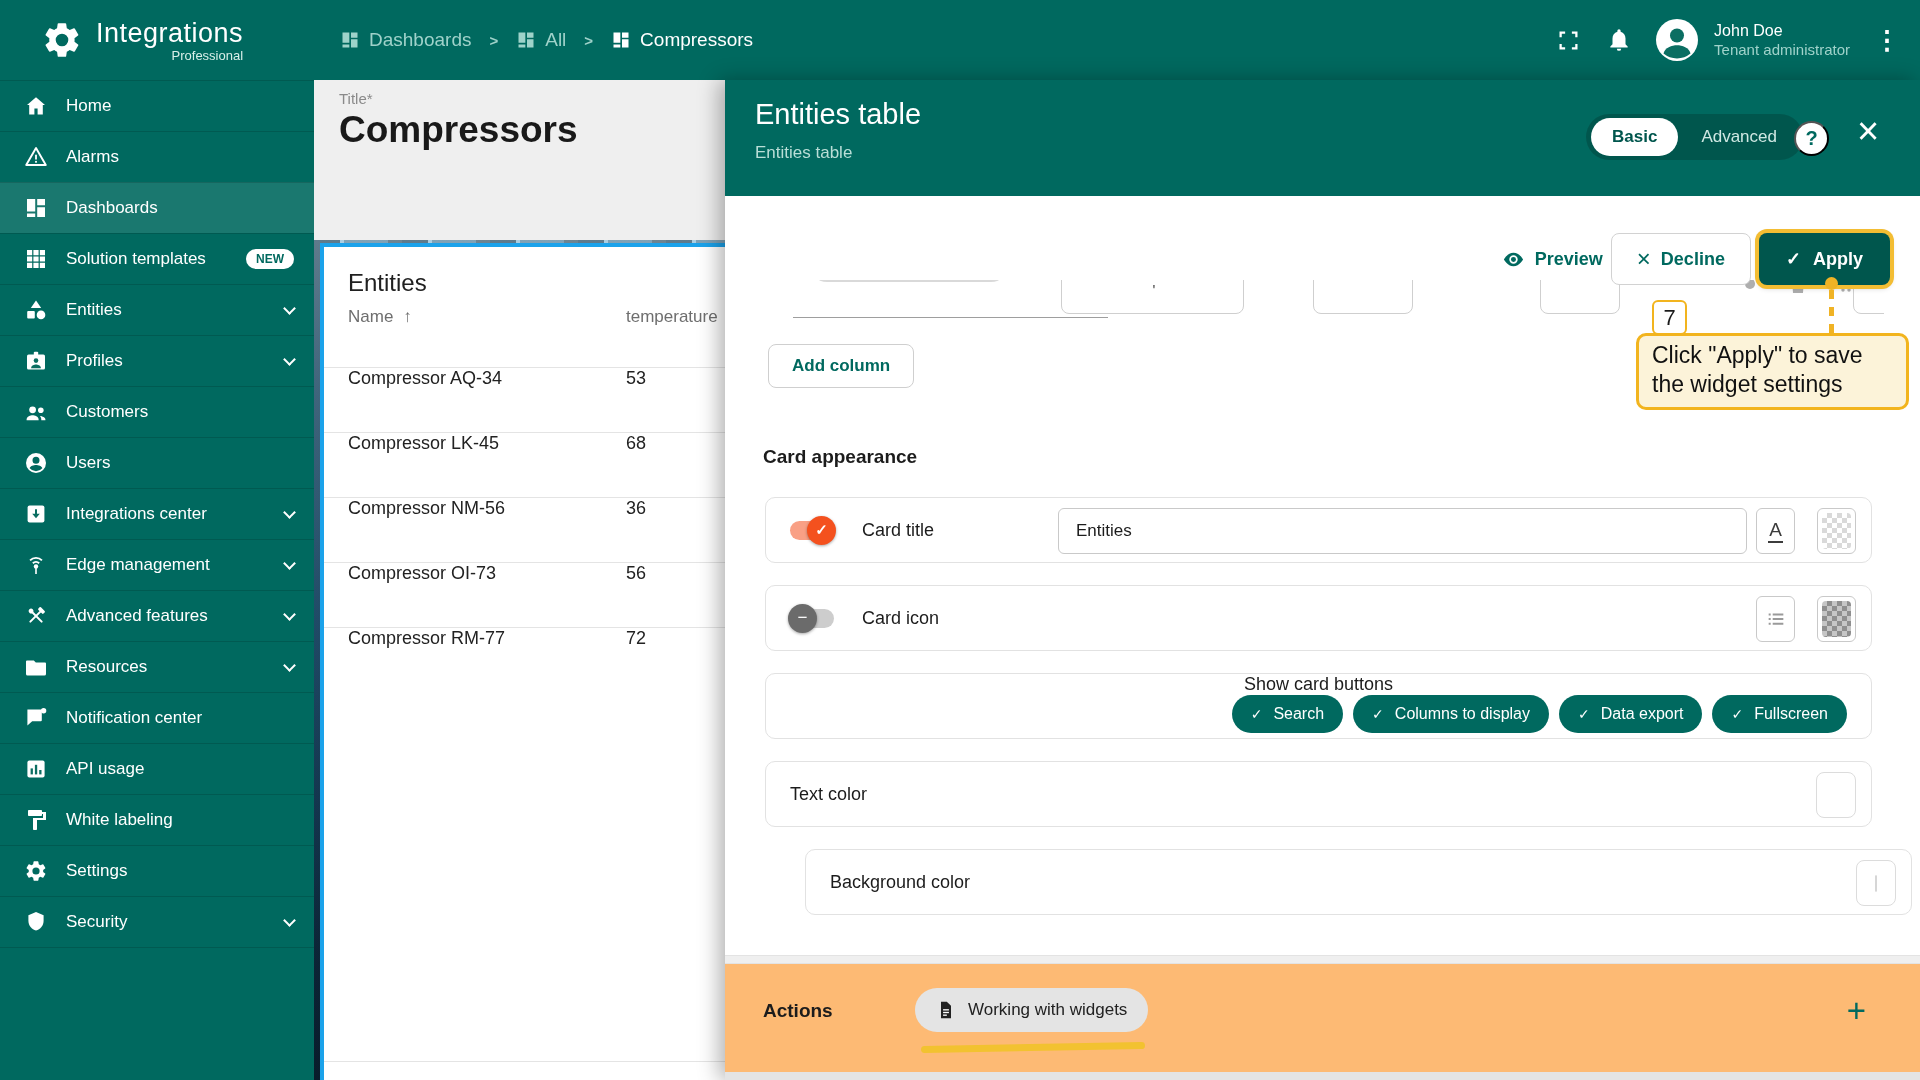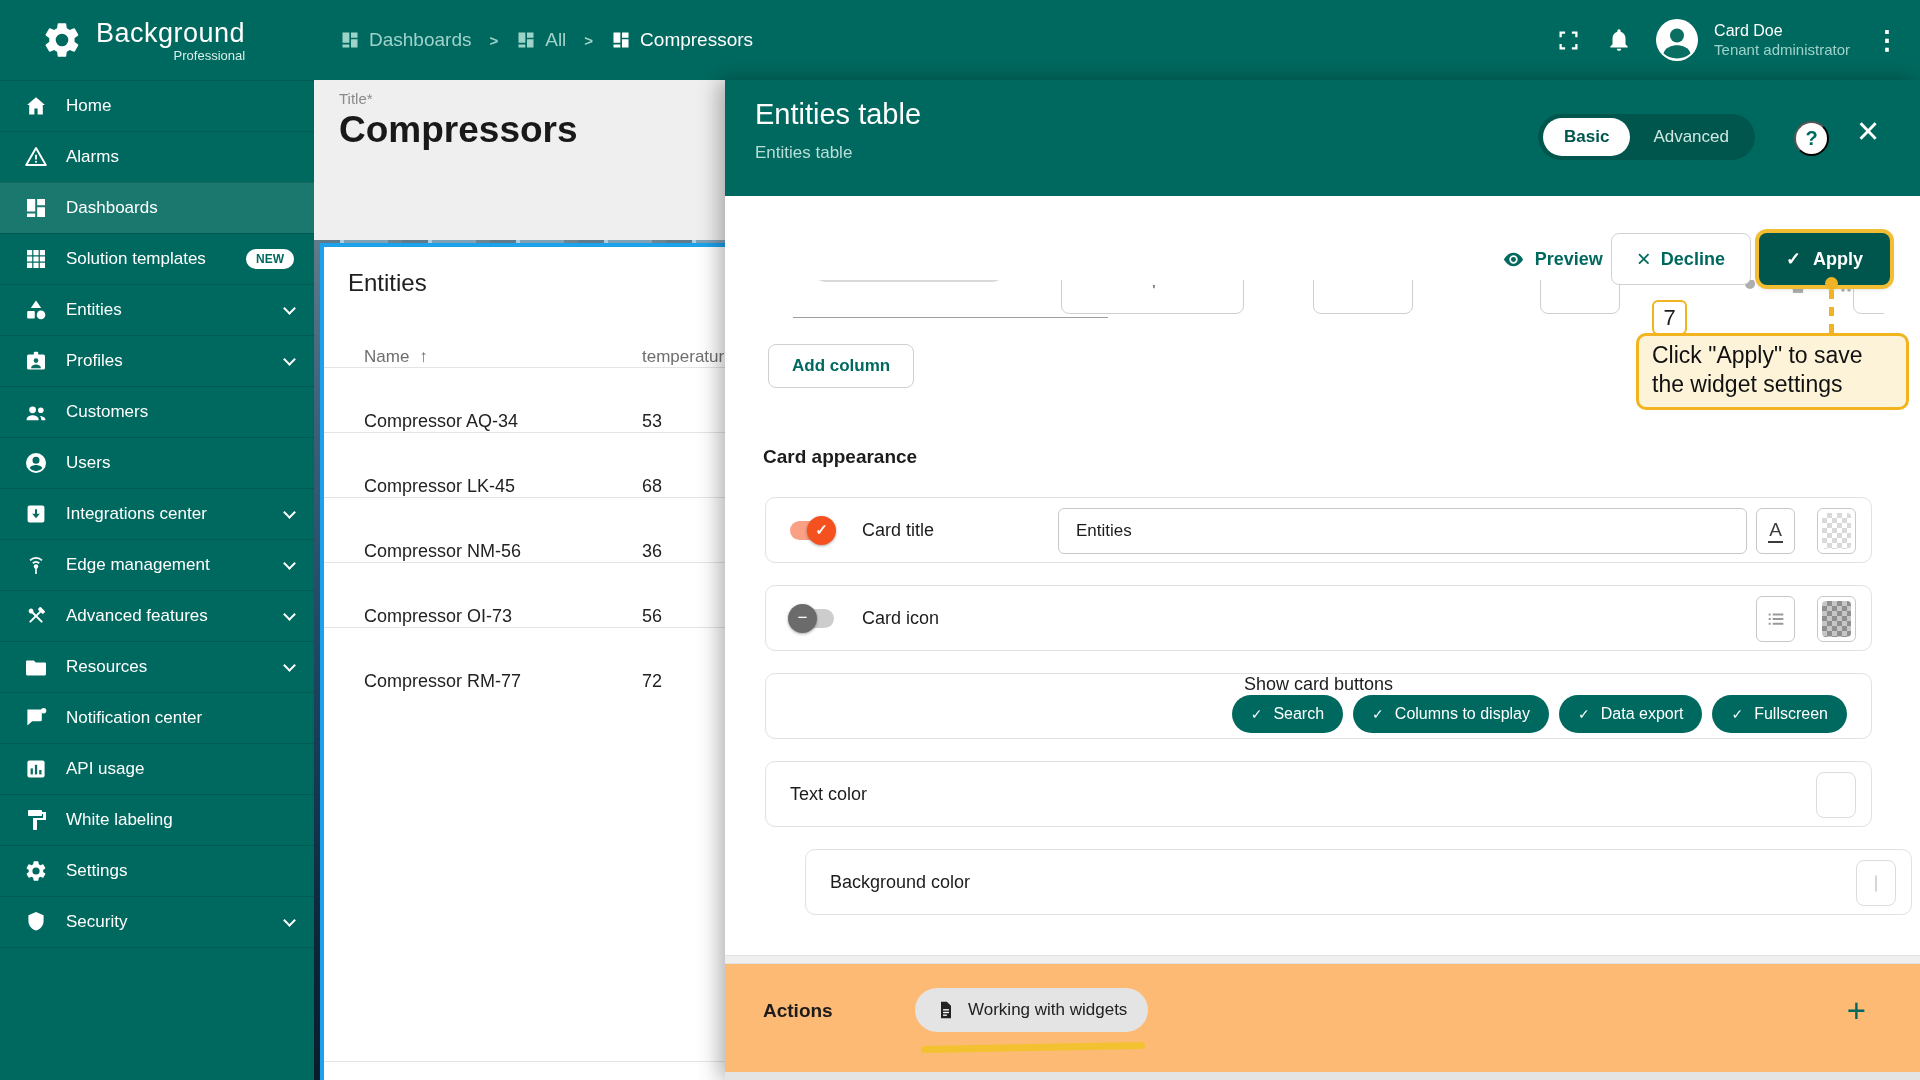--- a/index.html
+++ b/index.html
@@ -41,32 +41,32 @@
 .title-strip { height:80px; background:#efefef; padding:10px 0 0 25px; }
 .title-label { font-size:15px; color:#8a8a8a; }
 .title-value { font-size:37px; font-weight:bold; color:#191919; margin-top:2px; }
 .dash-photo { position:absolute; left:0; top:160px; width:411px; height:840px;
   background:linear-gradient(180deg,#a8cbdf 0%,#6fa3c2 18%,#35749c 45%,#1d4c6d 68%,#102e44 85%,#0a1f30 100%); }
 .dash-photo::before { content:""; position:absolute; inset:0;
   background:repeating-linear-gradient(90deg, rgba(6,25,38,.45) 0 26px, rgba(255,255,255,.06) 26px 30px, rgba(10,40,60,.25) 30px 74px, rgba(0,0,0,.35) 74px 88px); }
 .dash-photo::after { content:""; position:absolute; left:0; right:0; top:878px; height:3px; background:#35b9e8; opacity:.8; }
 .widget-frame { position:absolute; left:6px; top:163px; width:440px; height:882px; background:#fff; border:4px solid #1ba2ea; }
 .w-title { padding:22px 0 10px 24px; font-size:24px; color:#202020; }
-.w-row { display:flex; align-items:flex-end; height:65px; padding-left:40px; font-size:18px; color:#222; border-top:1px solid #e4e4e4; }
+.w-row { display:flex; align-items:flex-start; height:65px; padding-left:24px; font-size:18px; color:#222; border-top:1px solid #e4e4e4; }
 .w-row.head { border-top:none; height:60px; color:#6e6e6e; font-size:17px; }
 .c1 { width:278px; display:flex; align-items:center; gap:10px; }
 .sort-arrow { color:#6e6e6e; font-size:17px; }
 .w-pag { position:absolute; left:0; right:0; bottom:0; height:60px; border-top:1px solid #e4e4e4; display:flex; align-items:center; justify-content:flex-end; gap:30px; color:#8c8c8c; font-size:16px; padding-right:14px; background:#fff; }
 
 
 .drawer { position:absolute; left:725px; top:80px; width:1195px; height:1000px; z-index:10; box-shadow:-6px 0 20px rgba(0,0,0,.3); }
 .d-head { position:relative; height:116px; background:#00695f; color:#fff; padding:18px 0 0 30px; }
 .d-title { font-size:29px; font-weight:400; }
 .d-sub { font-size:17px; color:#b9ded7; margin-top:12px; }
-.seg { position:absolute; left:813px; top:34px; height:46px; background:rgba(0,0,0,.18); border-radius:23px; display:flex; align-items:center; padding:0 5px; gap:2px; }
+.seg { position:absolute; left:861px; top:34px; height:46px; background:rgba(0,0,0,.18); border-radius:23px; display:flex; align-items:center; padding:0 5px; gap:2px; }
 .seg-opt { font-size:17px; padding:9px 21px; color:#cfe8e3; border-radius:19px; cursor:pointer; }
 .seg-opt.sel { background:#fff; color:#00564d; font-weight:bold; }
 .help-btn { position:absolute; left:1069px; top:41px; width:35px; height:35px; border-radius:50%; background:#fff; color:#00695f; font-weight:bold; font-size:20px; display:flex; align-items:center; justify-content:center; cursor:pointer; }
 .close-btn { position:absolute; left:1132px; top:30px; font-size:38px; color:#fff; font-weight:300; cursor:pointer; background:none; border:none; }
 .d-body { position:absolute; top:116px; left:0; right:0; bottom:0; background:#fff; overflow:hidden; }
 
 .btn-row { position:absolute; top:37px; right:30px; display:flex; align-items:center; gap:8px; z-index:3; }
 .preview-btn { display:flex; align-items:center; gap:10px; color:#00695f; font-size:18px; font-weight:600; background:none; border:none; cursor:pointer; }
 .decline-btn { display:flex; align-items:center; gap:10px; color:#00695f; font-size:18px; font-weight:600; background:#fff; border:1px solid #d2d2d2; border-radius:8px; height:52px; padding:0 25px; cursor:pointer; }
 .decline-x { font-size:24px; font-weight:400; }
@@ -125,21 +125,21 @@
 <div class="app">
 
   <aside class="sidebar">
     <div class="brand">
       <span class="brand-logo">
         <svg width="42" height="42" viewBox="0 0 24 24" fill="#fff">
             <path d="M19.14 12.94c.04-.3.06-.61.06-.94s-.02-.64-.07-.94l2.03-1.58a.5.5 0 0 0 .12-.64l-1.92-3.32a.5.5 0 0 0-.61-.22l-2.39.96a7.3 7.3 0 0 0-1.62-.94l-.36-2.54a.5.5 0 0 0-.5-.42h-3.84a.5.5 0 0 0-.5.42l-.36 2.54c-.59.24-1.13.57-1.62.94l-2.39-.96a.5.5 0 0 0-.61.22L2.64 8.84a.5.5 0 0 0 .12.64l2.03 1.58c-.05.3-.07.63-.07.94s.02.64.07.94l-2.03 1.58a.5.5 0 0 0-.12.64l1.92 3.32c.14.24.42.33.61.22l2.39-.96c.49.37 1.03.7 1.62.94l.36 2.54c.04.24.25.42.5.42h3.84c.25 0 .46-.18.5-.42l.36-2.54c.59-.24 1.13-.57 1.62-.94l2.39.96c.23.09.47 0 .61-.22l1.92-3.32a.5.5 0 0 0-.12-.64l-2.03-1.58zM12 15.6a3.6 3.6 0 1 1 0-7.2 3.6 3.6 0 0 1 0 7.2z"></path>
           </svg>
       </span>
       <div class="brand-text">
-        <span class="brand-name">Background</span>
+        <span class="brand-name">Integrations</span>
         <span class="brand-sub">Professional</span>
       </div>
     </div>
     <nav>
       <div class="nav-item">
         <span class="nav-icon">
             <svg width="24" height="24" viewBox="0 0 24 24" fill="#fff">
               <path d="M12 3.2 3 11h2.2v9.4h5.2v-6h3.2v6h5.2V11H21z"></path>
             </svg>
           </span>
@@ -344,21 +344,21 @@
             <path d="M12 22a2 2 0 0 0 2-2h-4a2 2 0 0 0 2 2zm6-6v-5.5c0-3-1.6-5.5-4.5-6.2V3.5a1.5 1.5 0 0 0-3 0v.8C7.6 5 6 7.5 6 10.5V16l-2 2v1h16v-1z"></path>
           </svg>
       </button>
       <span class="avatar">
         <svg width="42" height="42" viewBox="0 0 42 42">
             <circle cx="21" cy="16.5" r="7" fill="#0b6e62"></circle>
             <path d="M7.5 34.5c1.2-6 8.5-8.3 13.5-8.3s12.3 2.3 13.5 8.3a21 21 0 0 1-27 0z" fill="#0b6e62"></path>
           </svg>
       </span>
       <span class="user-text">
-        <div class="user-name">Card Doe</div>
+        <div class="user-name">John Doe</div>
         <div class="user-role">Tenant administrator</div>
       </span>
       <button class="icon-btn more-vert">
           <span>⋮</span>
         </button>
     </div>
   </header>
 
   <section class="middle">
     <div class="title-strip">

